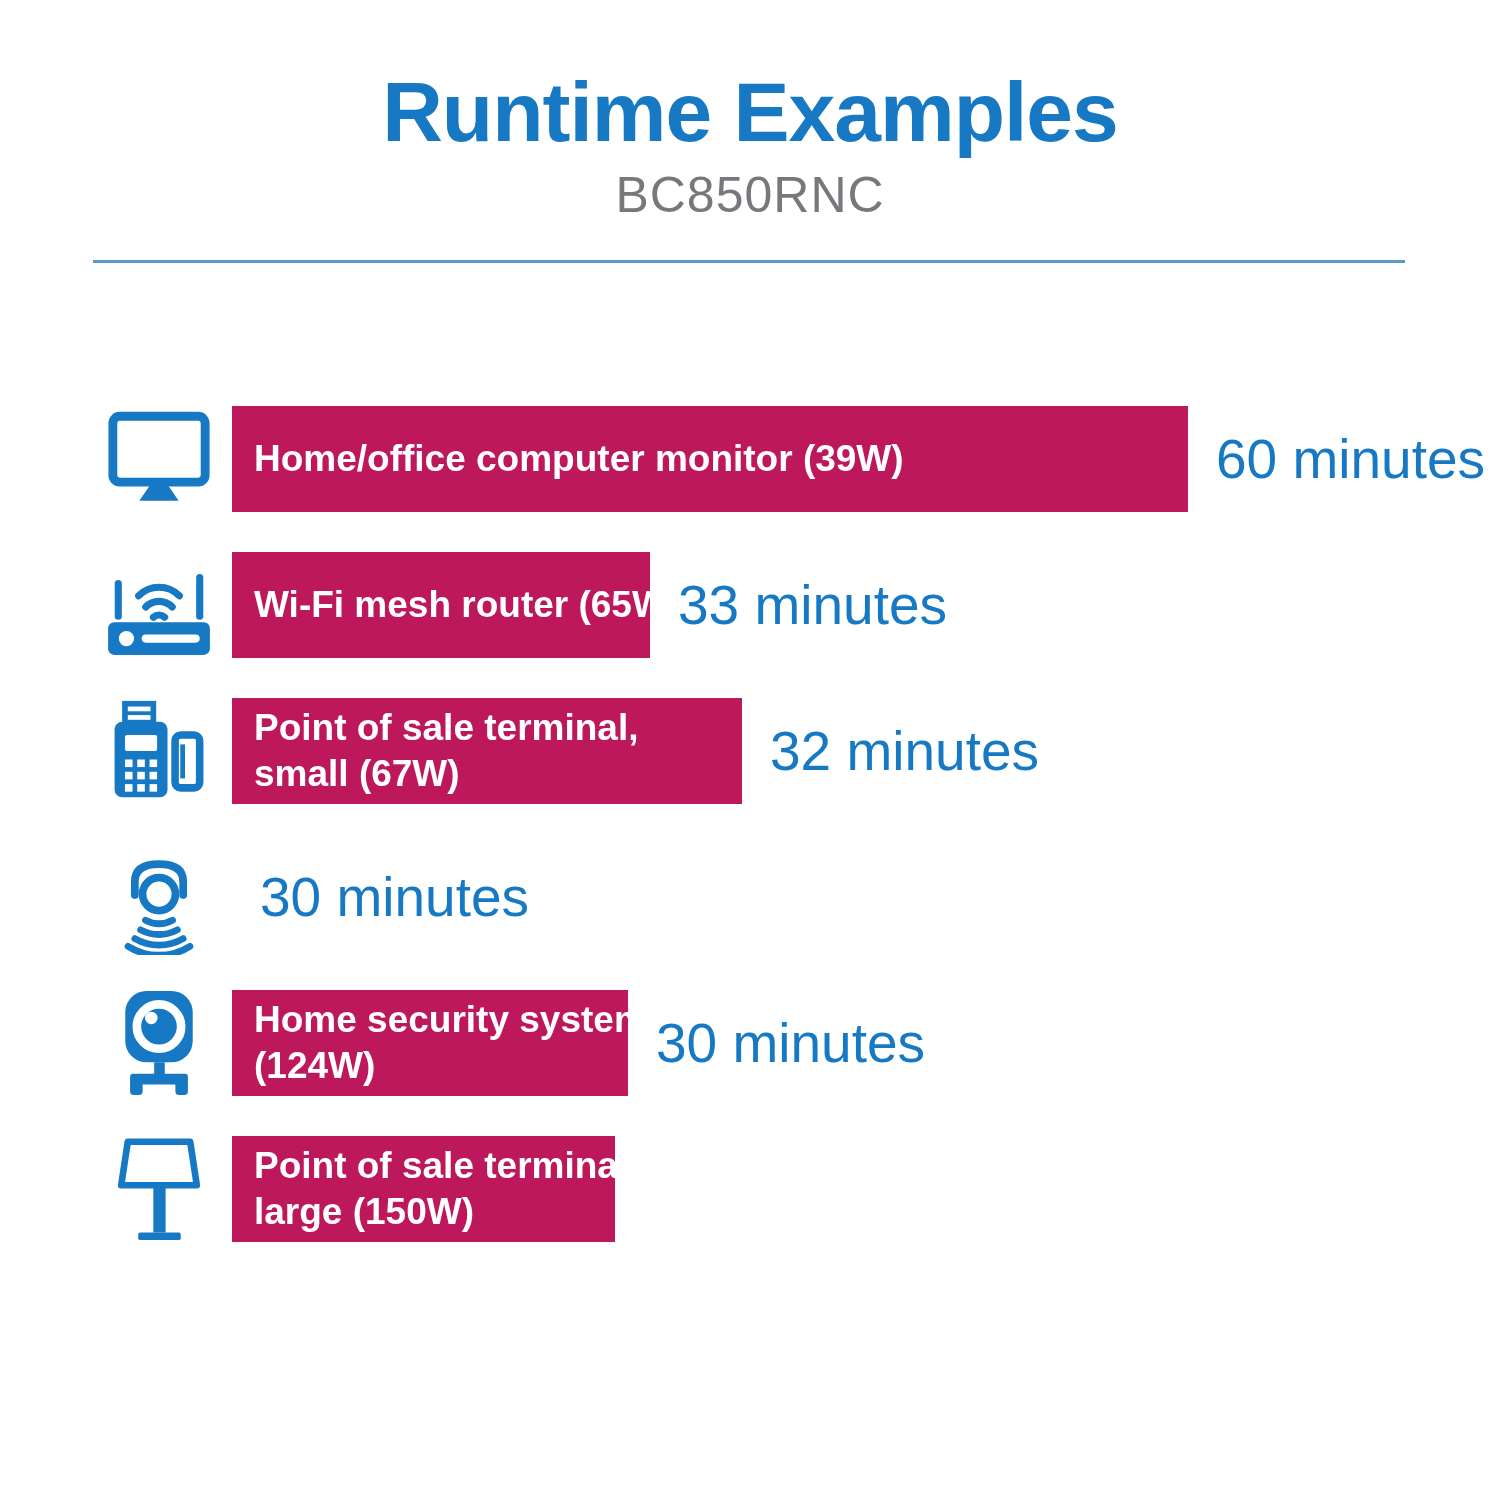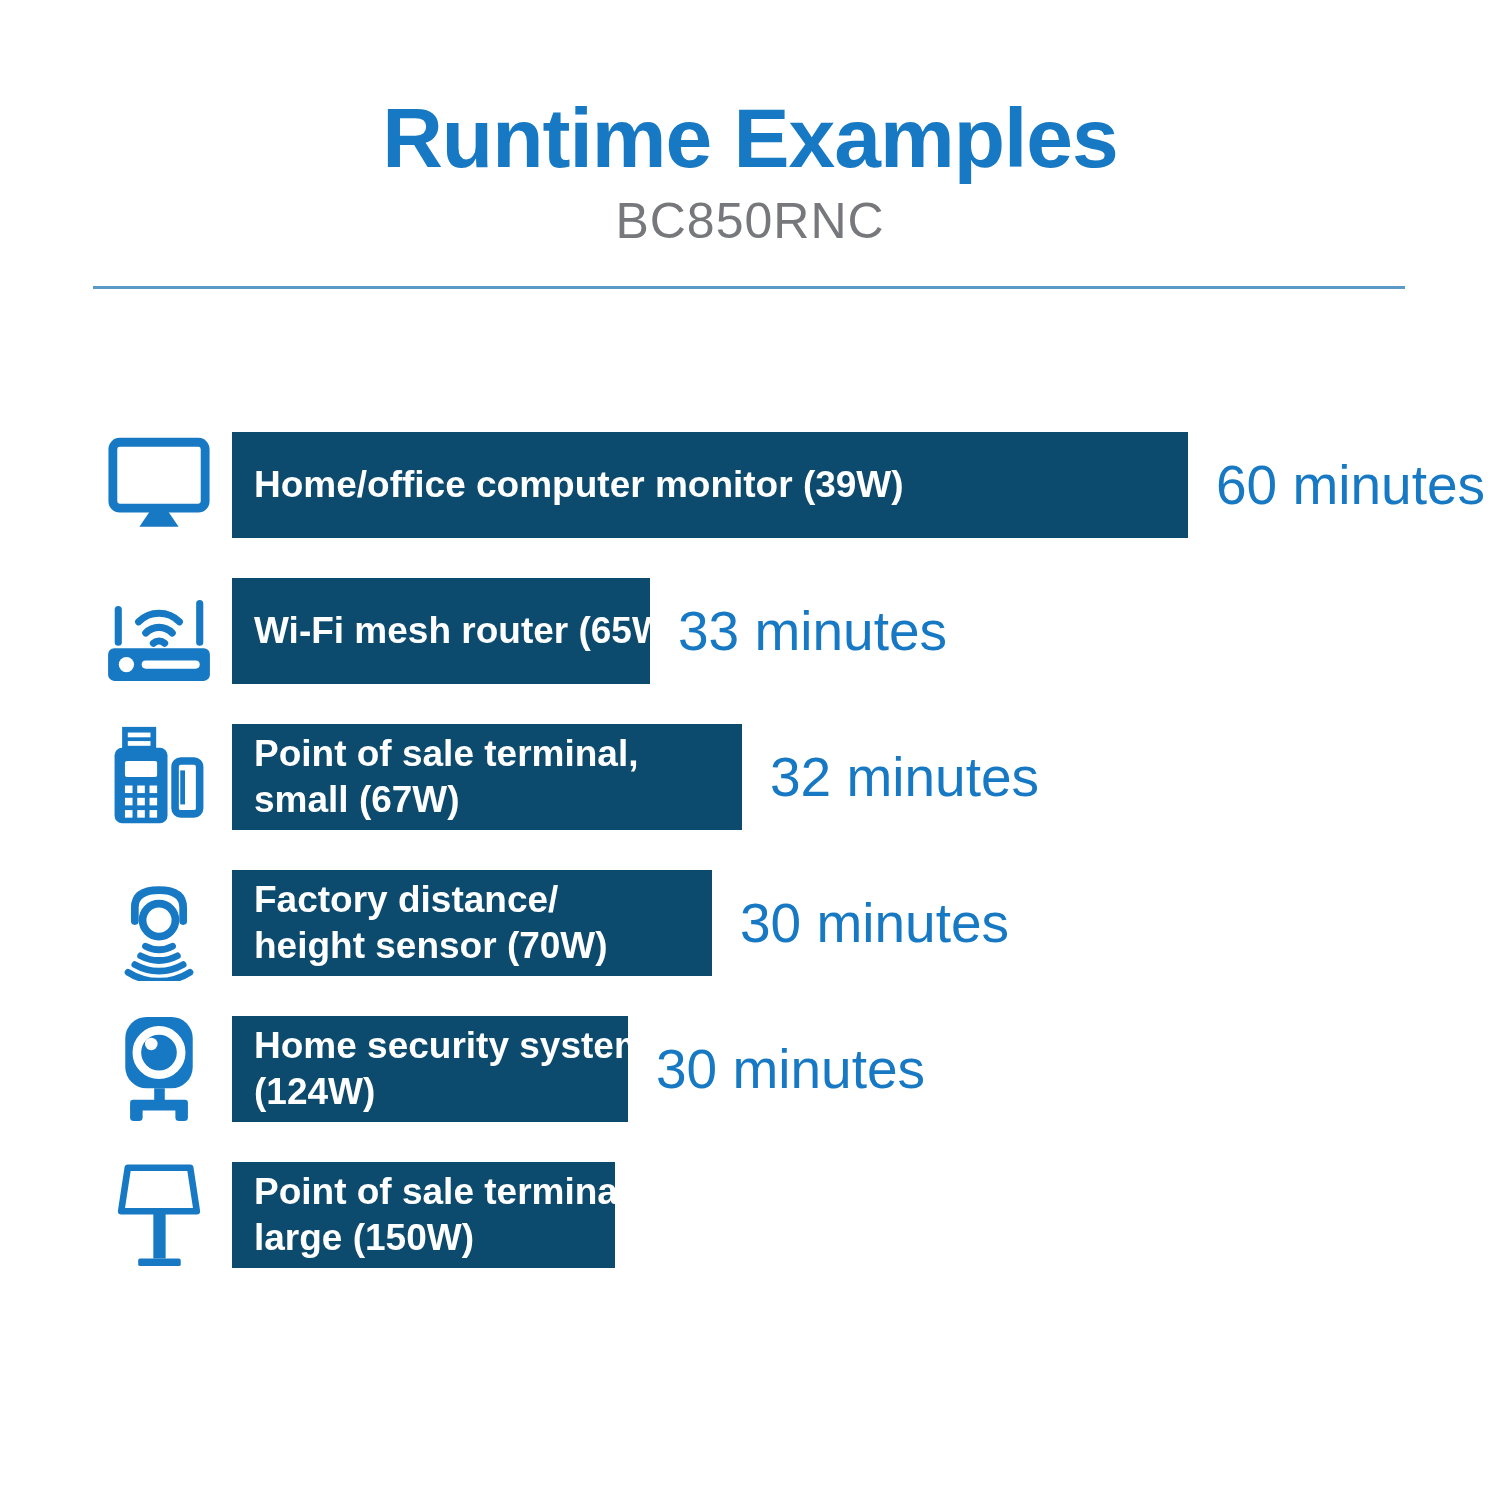--- a/index.html
+++ b/index.html
@@ -6,21 +6,21 @@
     margin: 0;
     padding: 0;
     background: #ffffff;
     width: 1500px;
     height: 1500px;
     font-family: "Liberation Sans", sans-serif;
     overflow: hidden;
   }
   .page { width: 1500px; height: 1500px; position: relative; }
 
-  header { text-align: center; padding-top: 94px; }
+  header { text-align: center; padding-top: 68px; }
   .title {
     margin: 0;
     font-size: 84px;
     font-weight: 700;
     letter-spacing: -1px;
     color: #1779c4;
     line-height: 1.05;
   }
   .subtitle {
     margin-top: 10px;
@@ -48,21 +48,21 @@
   .icon-cell {
     width: 147px;
     height: 126px;
     flex: 0 0 147px;
     display: flex;
     align-items: center;
     justify-content: center;
   }
   .bar {
     height: 106px;
-    background: #0c4a6e;
+    background: #be185d;
     display: flex;
     flex-direction: column;
     justify-content: center;
     padding-left: 22px;
     box-sizing: border-box;
     flex: 0 0 auto;
   }
   .bar-line {
     display: block;
     color: #ffffff;
@@ -168,24 +168,20 @@
           </g>
           <circle cx="65" cy="57" r="17" fill="#ffffff" stroke="#1779c4" stroke-width="8"></circle>
           <g stroke="#1779c4" stroke-width="7" stroke-linecap="round" fill="none">
             <path d="M51 84 A 30 30 0 0 0 79 84"></path>
             <path d="M46 94 A 40 40 0 0 0 84 94"></path>
             <path d="M40 103 A 50 50 0 0 0 90 103"></path>
             <path d="M33 111 A 60 60 0 0 0 97 111"></path>
           </g>
         </svg>
       </div>
-      <div class="bar" style="width: 480px;">
-        <span class="bar-line">Factory distance/</span>
-        <span class="bar-line">height sensor (70W)</span>
-      </div>
       <div class="minutes">30 minutes</div>
     </div>
 
     <div class="row">
       <div class="icon-cell">
         <svg width="106" height="114" viewBox="0 0 110 112">
           <rect x="20" y="2" width="70" height="74" rx="22" fill="#1779c4"></rect>
           <circle cx="55" cy="39" r="23" fill="none" stroke="#ffffff" stroke-width="9"></circle>
           <circle cx="47" cy="30" r="6.5" fill="#ffffff"></circle>
           <rect x="50" y="76" width="11" height="14" fill="#1779c4"></rect>

